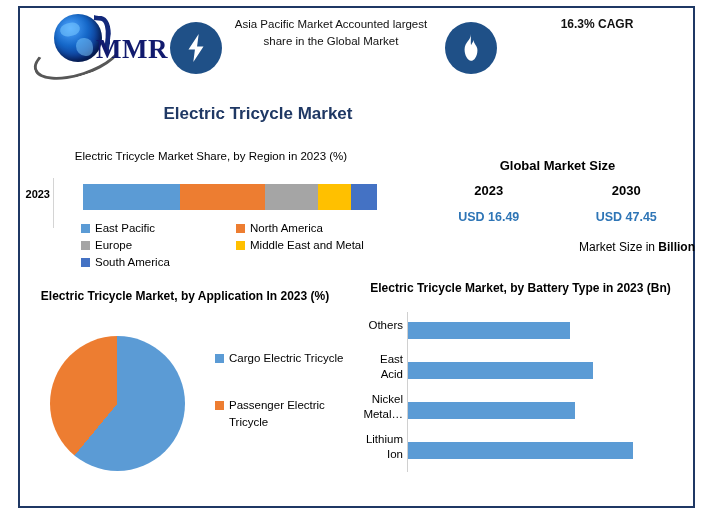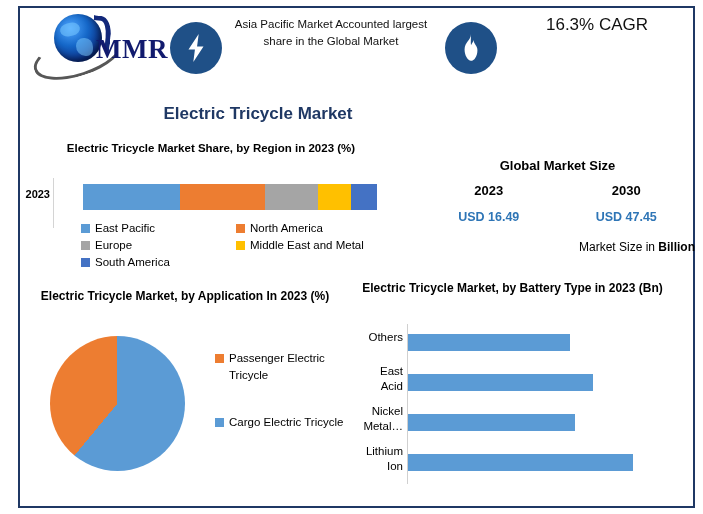--- a/index.html
+++ b/index.html
@@ -24,29 +24,29 @@
   .mmr{position:absolute;left:70px;top:24px;font-family:"Liberation Serif",serif;font-weight:bold;
     font-size:27px;color:#111a6e;letter-spacing:.5px;}
 
   .hblock{position:absolute;top:6px;}
   .hb1{left:150px;width:260px;}
   .hb2{left:425px;width:245px;}
   .circ{position:absolute;left:0;top:8px;width:52px;height:52px;border-radius:50%;background:#1F5087;}
   .circ svg{position:absolute;left:50%;top:50%;transform:translate(-50%,-50%);}
   .htext{position:absolute;left:62px;top:2px;width:198px;text-align:center;font-size:11.5px;line-height:17px;color:#111;}
   .hb2 .htext{left:58px;width:188px;}
-  .htitle{font-weight:normal;font-size:17px;margin-bottom:12px;}
+  .htitle{font-weight:bold;font-size:12px;margin-bottom:12px;}
 
   
   .maintitle{position:absolute;left:0;top:104px;width:420px;text-align:center;
     font-size:17px;font-weight:bold;color:#1F3864;padding-left:48px;}
 
   
   .region{position:absolute;left:26px;top:140px;width:370px;height:140px;}
-  .region .ctitle{width:100%;text-align:center;font-size:11.5px;font-weight:bold;line-height:16px;color:#000;}
+  .region .ctitle{width:100%;text-align:center;font-size:11.5px;font-weight:normal;line-height:16px;color:#000;margin-top:8px;}
   .axisv{position:absolute;left:27px;top:38px;width:1px;height:50px;background:#d4d4d4;}
   .catlabel{position:absolute;left:-2px;top:48px;width:26px;text-align:right;font-size:11px;font-weight:bold;color:#000;}
   .stack{position:absolute;left:57px;top:44px;height:26px;width:294px;display:flex;}
   .stack > div{height:100%;}
   .legend{position:absolute;left:55px;top:80px;width:310px;display:flex;flex-wrap:wrap;}
   .lgi{width:50%;display:flex;align-items:center;font-size:11.5px;line-height:16px;margin-bottom:1px;}
   .sw{width:9px;height:9px;margin-right:5px;flex:0 0 auto;}
 
   
   .gms{position:absolute;left:420px;top:138px;width:275px;text-align:center;}
@@ -61,22 +61,22 @@
   
   .pie-sec{position:absolute;left:20px;top:288px;width:340px;height:216px;}
   .pie-sec .ctitle{width:330px;text-align:center;font-size:12px;font-weight:bold;line-height:17px;color:#000000;}
   .pie{position:absolute;left:30px;top:48px;width:135px;height:135px;border-radius:50%;}
   .pielegend{position:absolute;left:195px;top:62px;width:140px;font-size:11.5px;line-height:17px;}
   .pli{display:flex;margin-bottom:30px;}
   .pli .sw{margin-top:4px;}
 
   
   .bat{position:absolute;left:355px;top:280px;width:340px;height:226px;}
-  .bat .ctitle{width:315px;text-align:center;font-size:12px;font-weight:bold;line-height:17px;color:#000;}
-  .batplot{position:absolute;left:0;top:44px;width:320px;height:165px;}
+  .bat .ctitle{width:315px;text-align:center;font-size:12px;font-weight:bold;line-height:17px;color:#000;margin-left:8px;}
+  .batplot{position:absolute;left:0;top:32px;width:320px;height:165px;}
   .bataxis{position:absolute;left:52px;top:0;width:1px;height:160px;background:#d0d0d0;}
   .batrow{position:absolute;left:0;height:40px;width:320px;}
   .batlab{position:absolute;left:0;top:0;width:48px;text-align:right;font-size:11.5px;line-height:15px;color:#000;}
   .batbar{position:absolute;left:53px;height:17px;background:#5B9BD5;}
 </style>
 </head>
 <body>
 
 <div class="page">
   <div class="frame"></div>
@@ -161,26 +161,26 @@
       </div>
     </div>
     <div class="gfoot"><span>Market Size in </span><b>Billion</b></div>
   </div>
 
   <div class="pie-sec">
     <div class="ctitle">Electric Tricycle Market, by Application In 2023 (%)</div>
     <div class="pie" id="pie-disc" style="background: conic-gradient(rgb(91, 155, 213) 0deg, rgb(91, 155, 213) 219.6deg, rgb(237, 125, 49) 219.6deg, rgb(237, 125, 49) 360deg);"></div>
     <div class="pielegend" id="pie-legend">
         <div class="pli">
+          <span class="sw" style="background: rgb(91, 155, 213);"></span>
+          <span>Cargo Electric Tricycle</span>
+        </div>
+        <div class="pli">
           <span class="sw" style="background: rgb(237, 125, 49);"></span>
           <span>Passenger Electric Tricycle</span>
-        </div>
-        <div class="pli">
-          <span class="sw" style="background: rgb(91, 155, 213);"></span>
-          <span>Cargo Electric Tricycle</span>
         </div>
       </div>
   </div>
 
   <div class="bat">
     <div class="ctitle">Electric Tricycle Market, by Battery Type in 2023 (Bn)</div>
     <div class="batplot" id="bat-plot">
       <div class="bataxis"></div>
     <div class="batrow" style="top: 0px;">
           <div class="batlab" style="top: 6px; white-space: pre-line;">Others</div>

